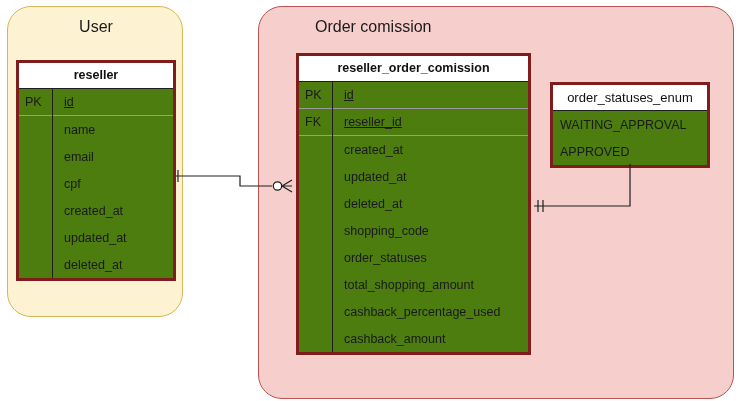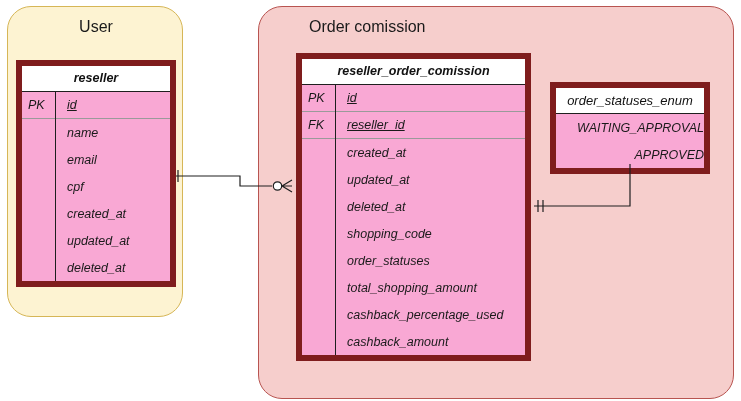--- a/index.html
+++ b/index.html
@@ -49,31 +49,30 @@
   }
   #group-order {
     left: 258px;
     top: 6px;
     width: 476px;
     height: 393px;
     background: #f6cecc;
     border: 1px solid #b85450;
   }
   #group-order .group-title {
-    left: 50px;
+    left: 56px;
     text-align: left;
   }
 
   
   .entity {
     position: absolute;
     box-sizing: border-box;
-    background: #f9a8d4;
-    border: 6px solid #7f1d1d;
-    font-style: italic;
+    background: #4d7c0f;
+    border: 3px solid #7f1d1d;
   }
   .entity-header {
     box-sizing: border-box;
     height: 26px;
     line-height: 25px;
     text-align: center;
     font-weight: bold;
     font-size: 12.5px;
     color: #111111;
     border-bottom: 1px solid #1f1f1f;
@@ -96,21 +95,20 @@
   }
   .row {
     box-sizing: border-box;
     height: 27px;
     display: flex;
     align-items: center;
     font-size: 12.5px;
     color: #1a1a1a;
     white-space: nowrap;
     overflow: hidden;
-    justify-content: flex-end;
   }
   .row.sep {
     border-bottom: 1px solid #9a9a9a;
   }
   .key-cell {
     box-sizing: border-box;
     width: 33px;
     flex: 0 0 33px;
     padding-left: 6px;
     font-size: 12.5px;

